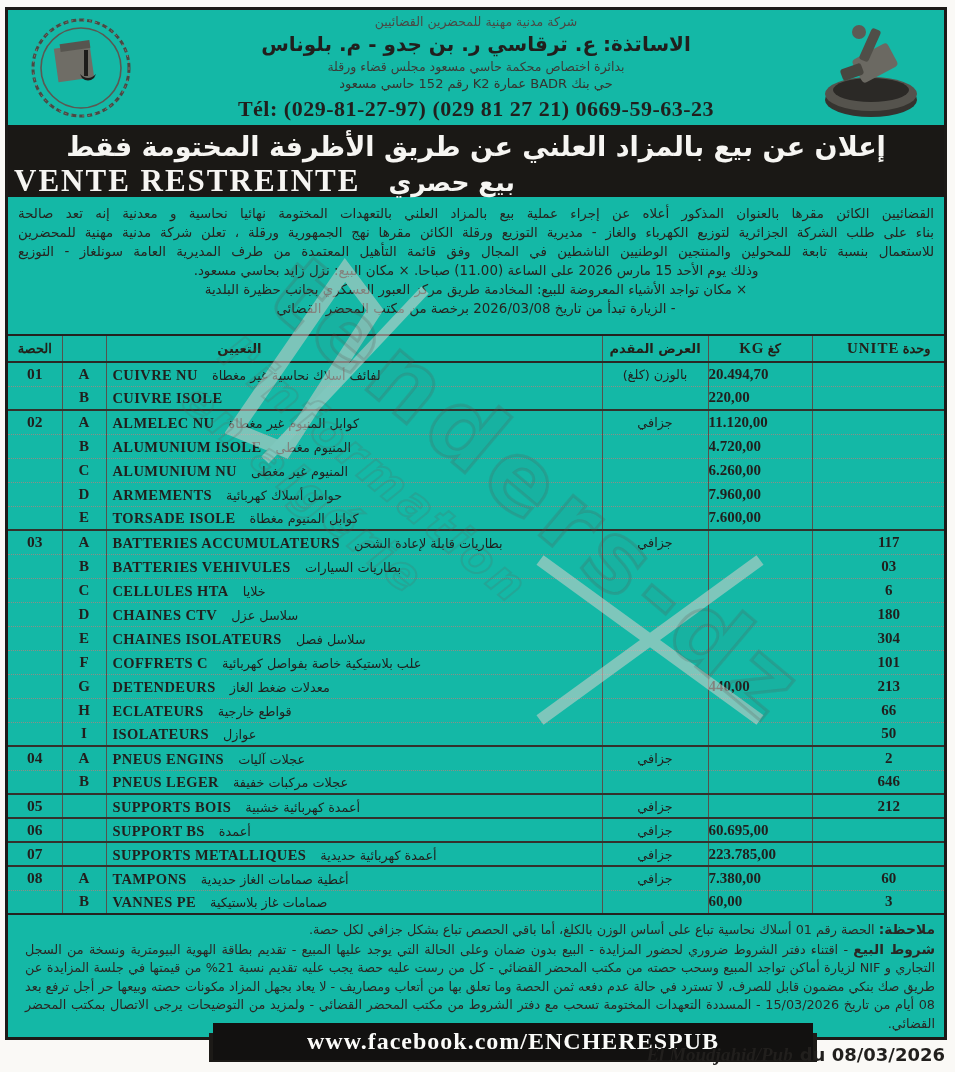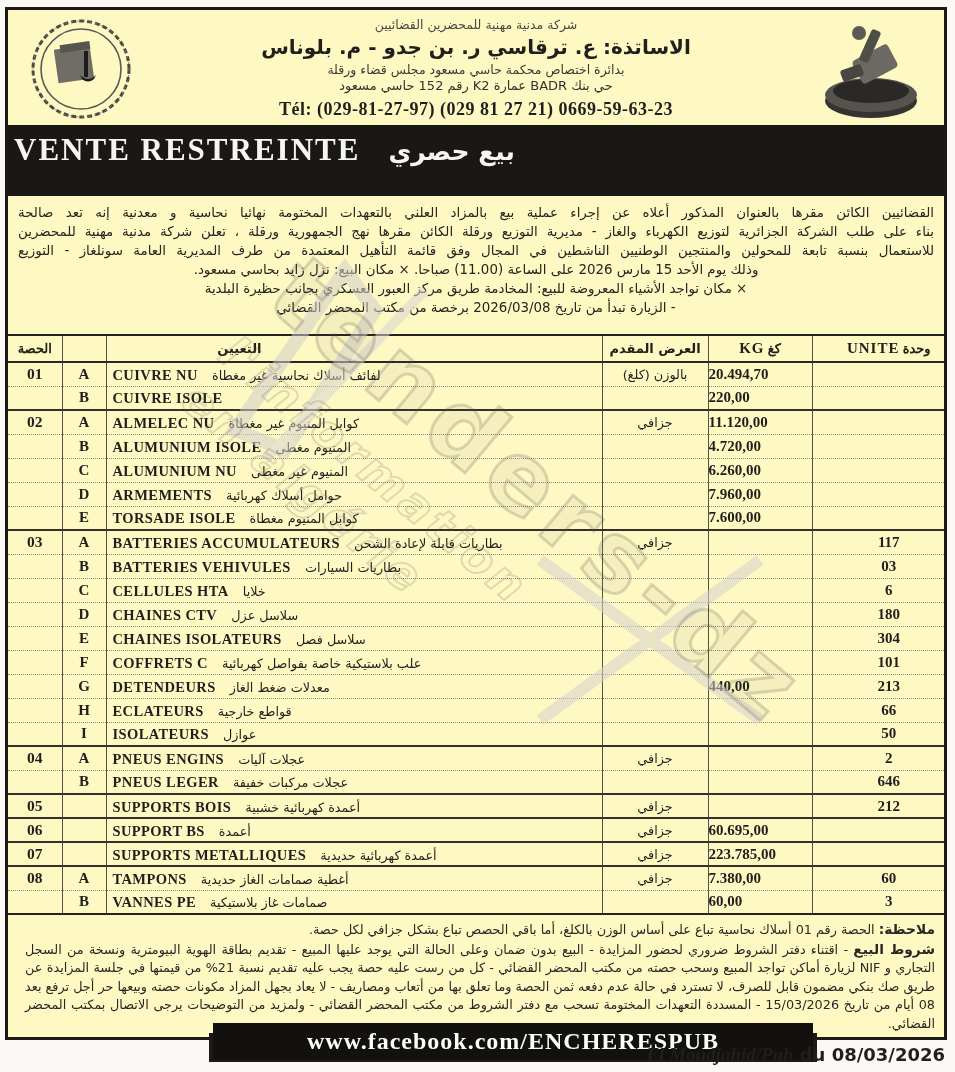--- a/index.html
+++ b/index.html
@@ -11,35 +11,35 @@
     color: #211f1d;
     overflow: hidden;
   }
   .page { position: absolute; inset: 0; background: #faf9f6; }
 
   
   .ad {
     position: absolute; left: 5px; top: 7px;
     width: 942px; height: 1033px;
     border: 3px solid #1c1a17;
-    background: #fef9c3;
+    background: #14b8a6;
     display: flex; flex-direction: column;
   }
 
   
   .hdr {
     height: 117px; display: flex; align-items: center;
     padding: 4px 12px 2px; gap: 6px;
   }
   .hdr-center { flex: 1; text-align: center; direction: rtl; line-height: 1.25; }
   .hdr-org { font-size: 12.5px; color: #4a4844; letter-spacing: .5px; }
   .hdr-att { font-size: 20px; font-weight: bold; margin: 2px 0; }
   .hdr-jur { font-size: 12.5px; color: #3c3a37; }
   .hdr-addr { font-size: 13px; color: #35332f; margin-top: 1px; }
-  .hdr-tel { direction: ltr; font-family: "Liberation Serif", serif; font-weight: bold; font-size: 18px; margin-top: 3px; letter-spacing: .5px; }
+  .hdr-tel { direction: ltr; font-family: "Liberation Serif", serif; font-weight: bold; font-size: 22px; margin-top: 3px; letter-spacing: .5px; }
   .seal-box, .gavel-box { width: 122px; height: 108px; display:flex; align-items:center; justify-content:center; }
 
   
   .band {
     background: #1a1815; color: #f6f5f2; text-align: center;
     padding: 6px 6px 8px; height: 72px;
   }
   .band-ar { font-size: 27px; font-weight: bold; line-height: 1.15; }
   .band-fr-row { display: flex; justify-content: flex-start; align-items: baseline; gap: 28px; margin-top: 1px; }
   .band-fr { font-family: "Liberation Serif", serif; font-weight: bold; font-size: 31px; letter-spacing: 2px; }
@@ -166,20 +166,21 @@
           <ellipse cx="58" cy="76" rx="38" ry="12" fill="#2b2926"></ellipse>
           <rect x="42" y="36" width="40" height="26" rx="4" fill="#6b6962" transform="rotate(-28 62 49)"></rect>
           <rect x="52" y="14" width="10" height="34" rx="3" fill="#504e48" transform="rotate(24 57 31)"></rect>
           <circle cx="46" cy="18" r="7" fill="#5c5a54"></circle>
           <rect x="28" y="52" width="22" height="12" rx="3" fill="#484640" transform="rotate(-20 39 58)"></rect>
         </svg>
       </div>
     </div>
 
     <div class="band">
+      <div class="band-ar">إعلان عن بيع بالمزاد العلني عن طريق الأظرفة المختومة فقط</div>
       <div class="band-fr-row">
         <span class="band-fr">VENTE RESTREINTE</span>
         <span class="band-ar2">بيع حصري</span>
       </div>
     </div>
 
     <div class="intro">
       <div class="just">القضائيين الكائن مقرها بالعنوان المذكور أعلاه عن إجراء عملية بيع بالمزاد العلني بالتعهدات المختومة نهائيا نحاسية و معدنية إنه تعد صالحة</div>
       <div class="just">بناء على طلب الشركة الجزائرية لتوزيع الكهرباء والغاز - مديرية التوزيع ورقلة الكائن مقرها نهج الجمهورية ورقلة ، تعلن شركة مدنية مهنية للمحضرين</div>
       <div class="just">للاستعمال بنسبة تابعة للمحولين والمنتجين الوطنيين الناشطين في المجال وفق قائمة التأهيل المعتمدة من طرف المديرية العامة سونلغاز - التوزيع</div>

